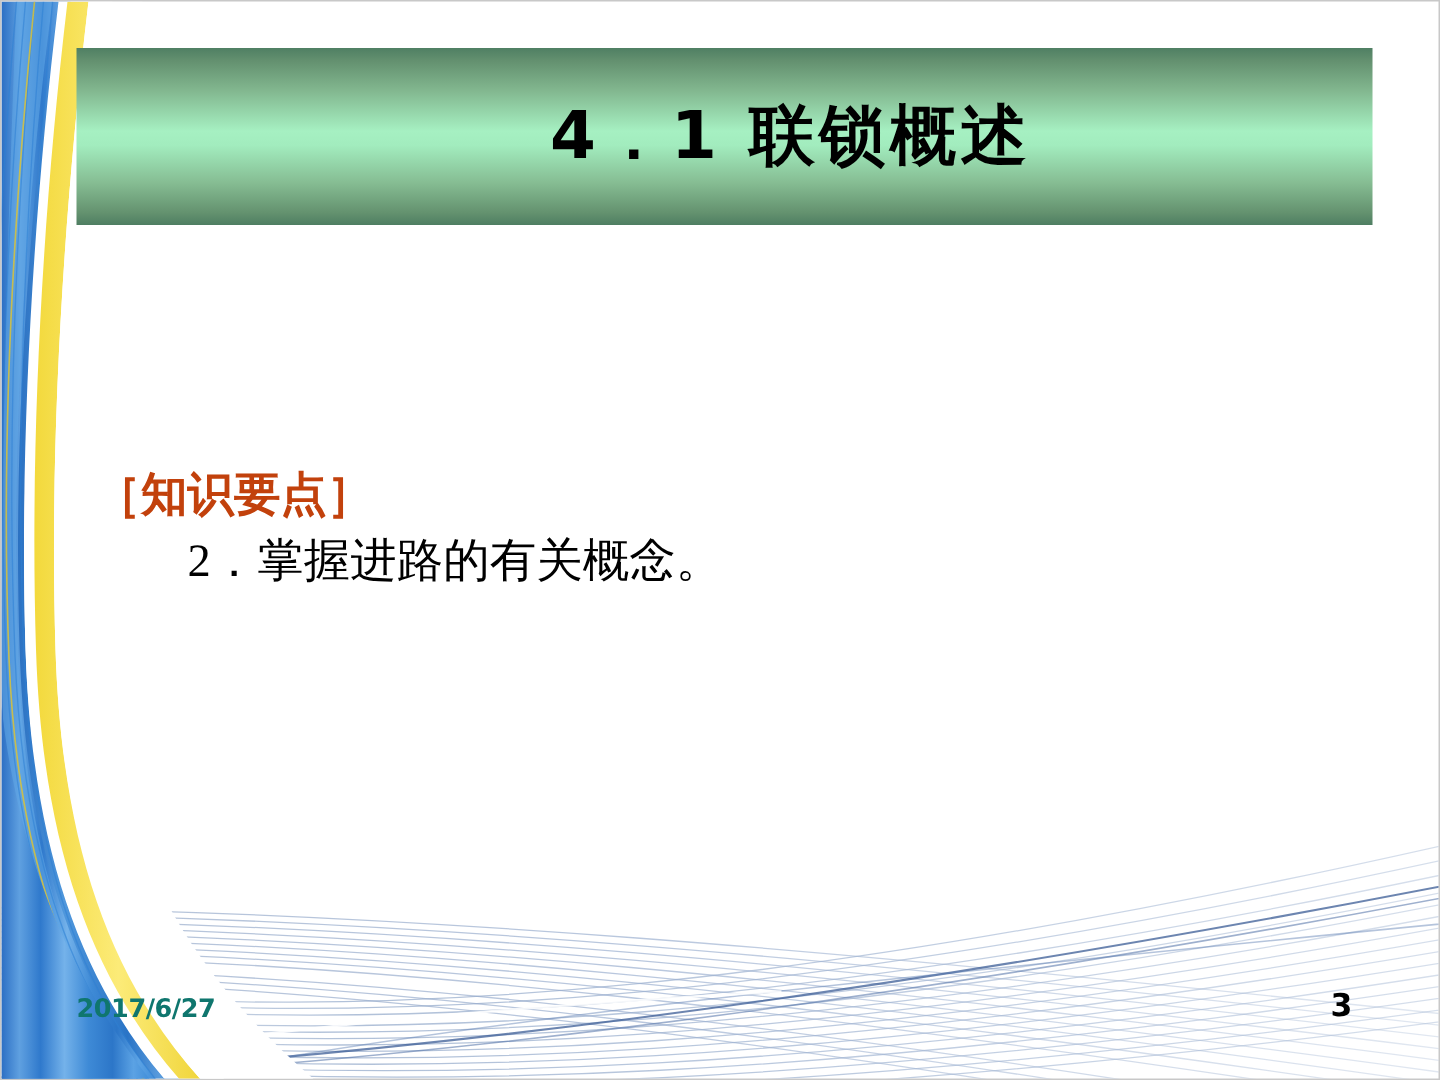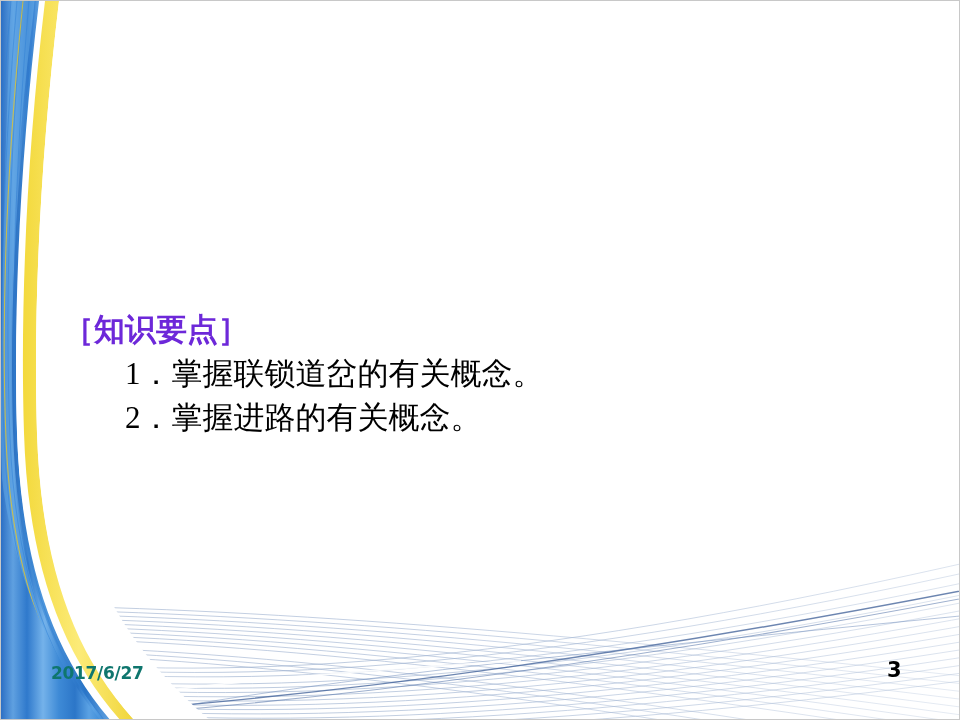--- a/index.html
+++ b/index.html
@@ -65,21 +65,21 @@
   #body-block {
     position: absolute;
     left: 62px;
     top: 312px;
     width: 800px;
   }
   #kp-heading {
     font-family: "Liberation Serif", "DejaVu Serif", serif;
     font-size: 31px;
     font-weight: 700;
-    color: #6d28d9;
+    color: #c2410c;
     line-height: 1.12;
     white-space: nowrap;
     margin: 0 0 4px 0;
   }
   .kp-item {
     font-family: "Liberation Serif", "DejaVu Serif", serif;
     font-size: 31px;
     font-weight: 400;
     color: #000000;
     line-height: 1.42;
@@ -231,23 +231,25 @@
         <path d="M 22 0 C 6 160 0 312 5 438 C 10 562 40 654 96 720"></path>
       </g>
 
       <path d="M 58 0 C 40 152 32 304 36 432 C 40 558 72 650 134 720
                L 210 720 C 120 644 70 552 66 428 C 62 298 74 150 94 0 Z" fill="#FFFFFF"></path>
 
       <path d="M 0 470 C 10 560 40 644 100 720 L 0 720 Z" fill="url(#blueMain)"></path>
     </g>
   </svg>
 
+  <div id="title-banner">
+    <div id="title-text">4．1  联锁概述</div>
+  </div>
 
   <div id="body-block">
     <div id="kp-heading">［知识要点］</div>
-    <div class="kp-item">1．掌握联锁道岔的有关概念。</div>
     <div class="kp-item">2．掌握进路的有关概念。</div>
   </div>
 
   <div id="footer-date">2017/6/27</div>
   <div id="footer-page">3</div>
 
 </div>
 
 </body></html>

